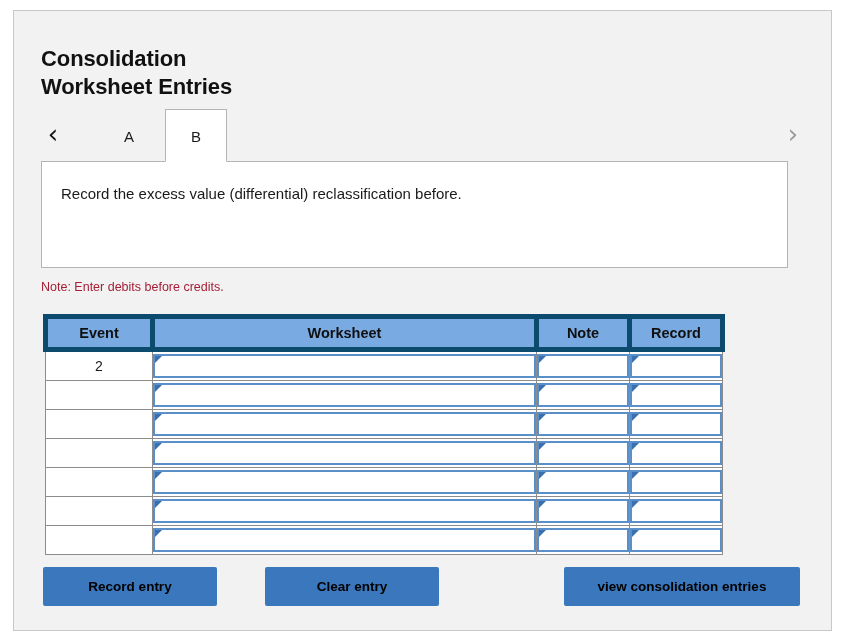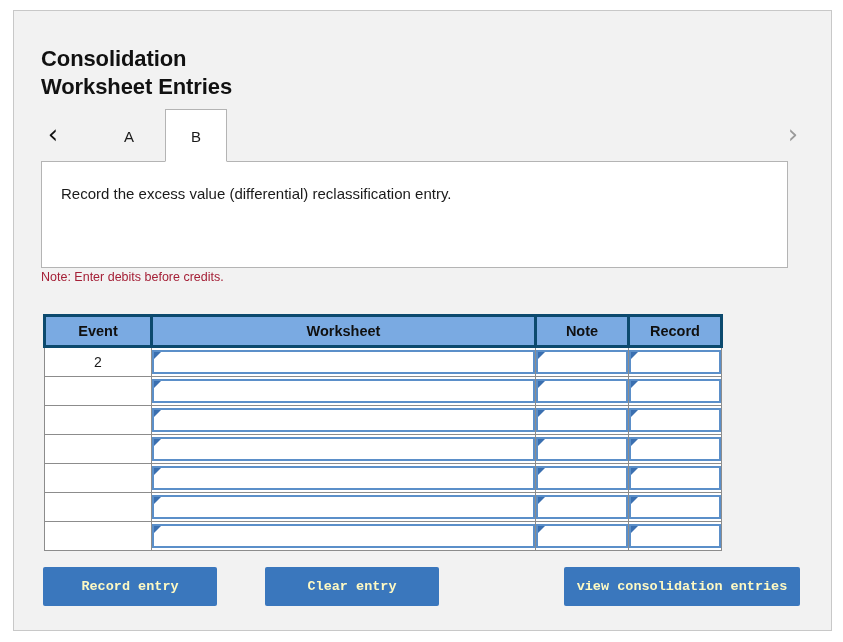--- a/index.html
+++ b/index.html
@@ -107,37 +107,37 @@
     right: 14px;
     font-size: 15px;
     color: #1a1a1a;
     line-height: 20px;
   }
 
   
   .note {
     position: absolute;
     left: 27px;
-    top: 259px;
+    top: 269px;
     font-size: 12.5px;
     color: #a52037;
   }
 
   
   .jtable {
     position: absolute;
     left: 29px;
     top: 303px;
     width: 677px;
     border-collapse: collapse;
     table-layout: fixed;
   }
   .jtable th {
     background: #7aaae2;
-    border: 3px solid #0c4a6e;
+    border: 5px solid #0c4a6e;
     color: #101010;
     font-size: 14.5px;
     font-weight: bold;
     height: 28px;
     padding: 0;
     text-align: center;
   }
   .jtable td {
     padding: 0;
     height: 28px;
@@ -180,28 +180,28 @@
     width: 0;
     height: 0;
     border-left: 7px solid #3a6fb0;
     border-bottom: 7px solid transparent;
   }
 
   
   .btn {
     position: absolute;
     background: #3a77bd;
-    color: #fef9c3;
+    color: #000000;
     font-size: 13.5px;
     font-weight: bold;
     border: none;
     border-radius: 2px;
     text-align: center;
     cursor: pointer;
-    font-family: Liberation Mono, monospace;
+    font-family: Liberation Sans, sans-serif;
     padding: 0;
   }
   .btn-record { left: 29px;  top: 556px; width: 174px; height: 39px; }
   .btn-clear  { left: 251px; top: 556px; width: 174px; height: 39px; }
   .btn-view   { left: 550px; top: 556px; width: 236px; height: 39px; }
 </style>
 </head>
 <body>
 
 <div class="panel">
@@ -210,21 +210,21 @@
 Worksheet Entries</div>
 
   <div class="tabstrip">
     <div class="chev chev-left">‹</div>
     <div class="tab tab-a">A</div>
     <div class="tab tab-b">B</div>
     <div class="chev chev-right">›</div>
   </div>
 
   <div class="instruction">
-    <div class="instruction-text">Record the excess value (differential) reclassification entry.</div>
+    <div class="instruction-text">Record the excess value (differential) reclassification before.</div>
   </div>
 
   <div class="note">Note: Enter debits before credits.</div>
 
   <table class="jtable">
     <colgroup>
       <col class="col-event">
       <col class="col-account">
       <col class="col-debit">
       <col class="col-credit">

